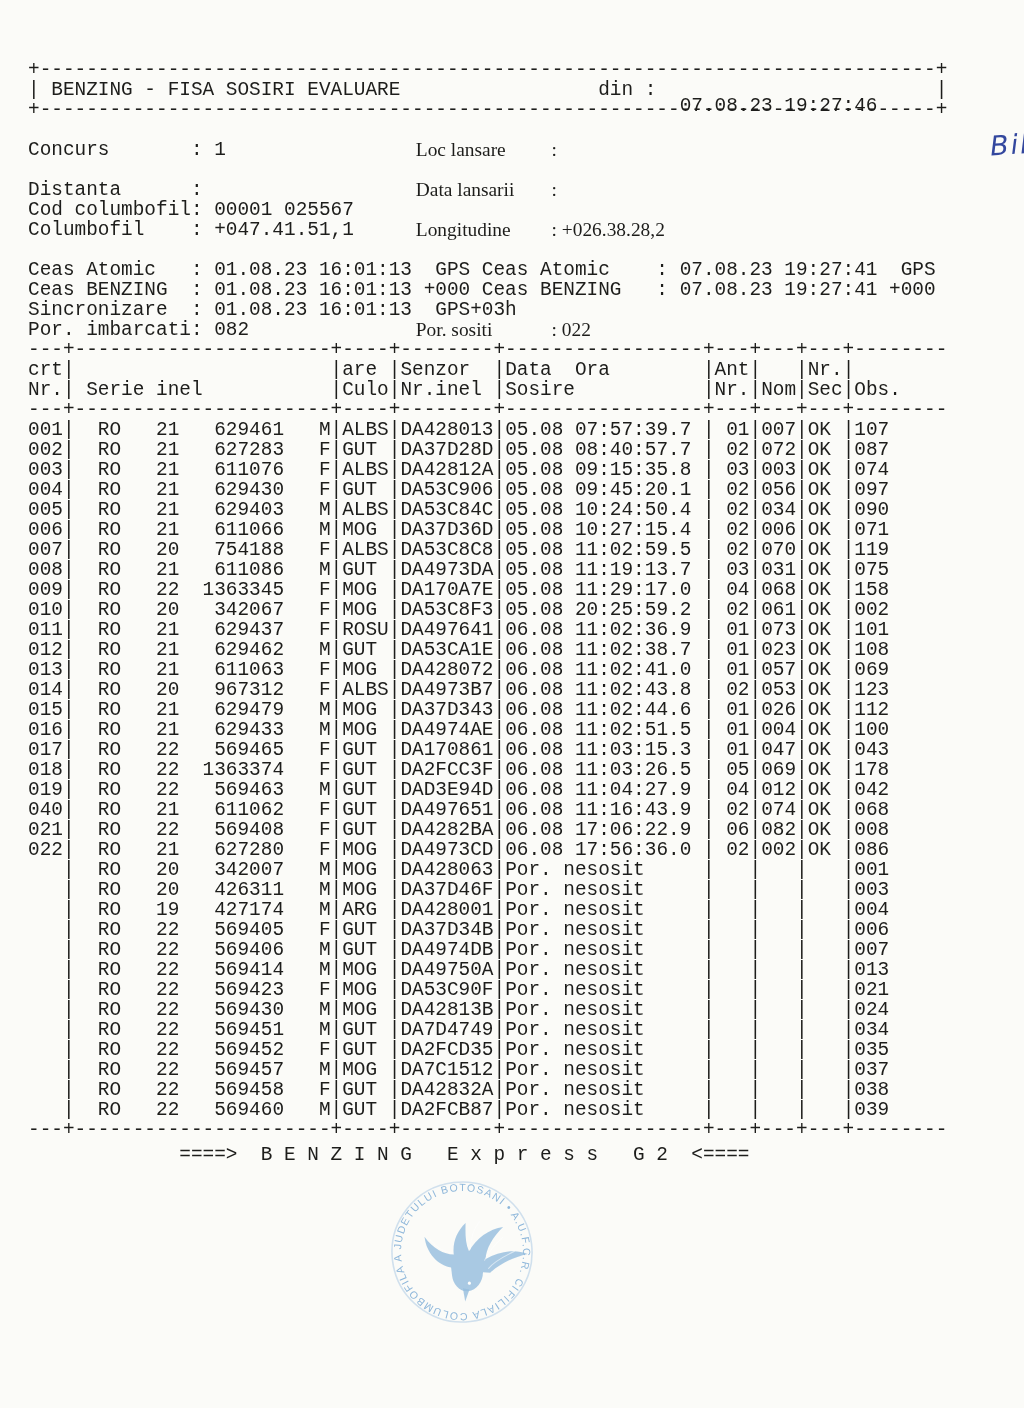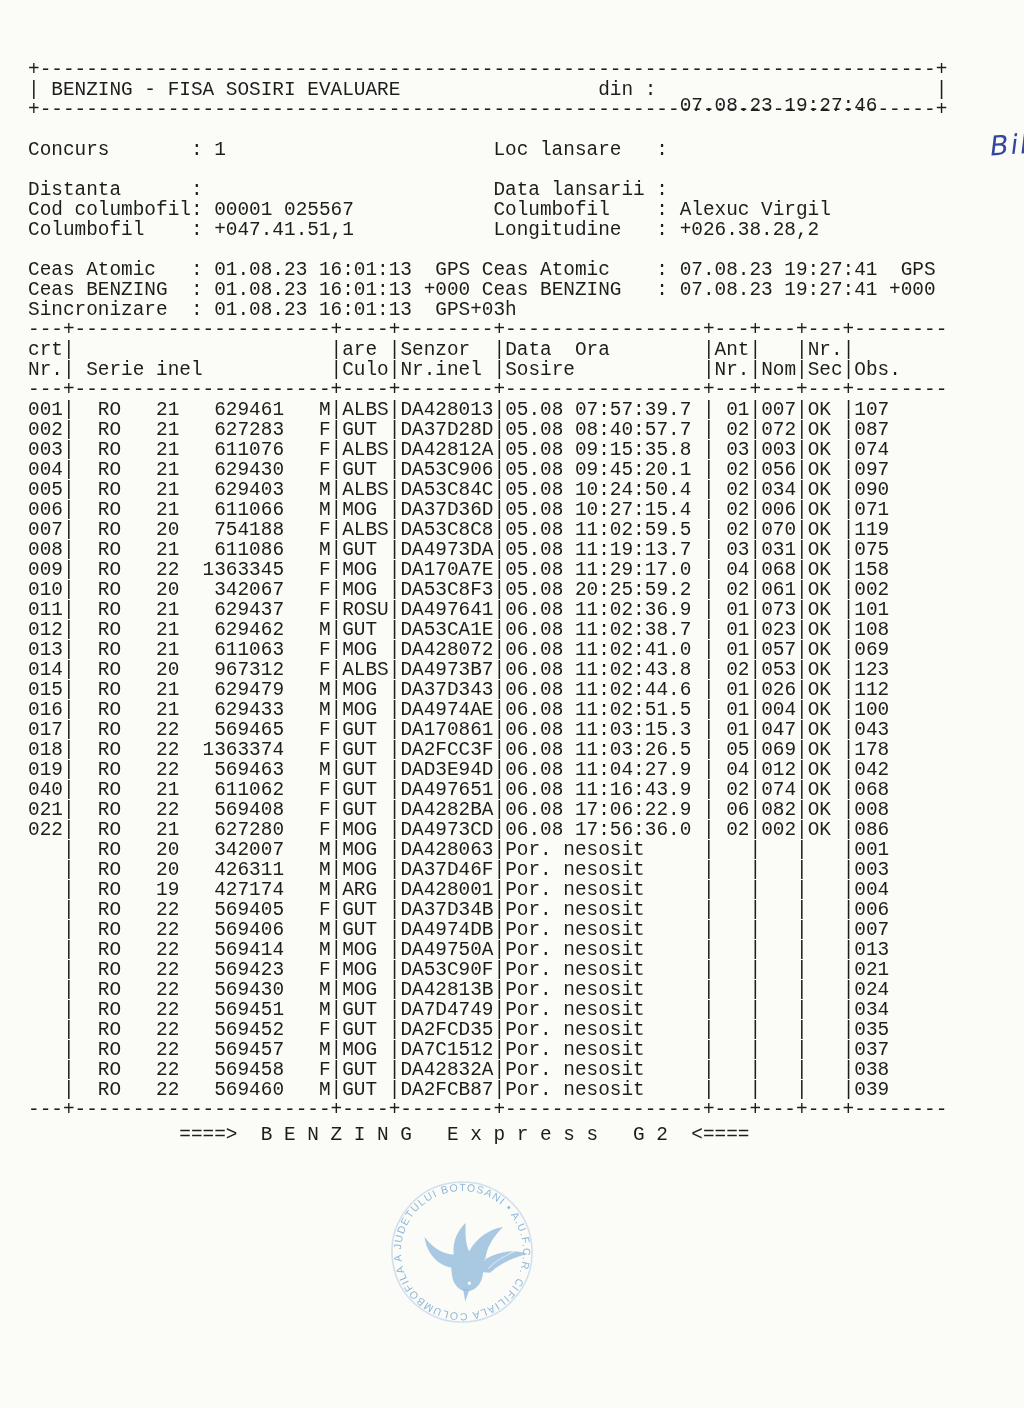--- a/index.html
+++ b/index.html
@@ -10,21 +10,21 @@
     font-family:"Liberation Mono","DejaVu Sans Mono",monospace;
     font-size:19.4px;line-height:20px;
     color:#1d1d1b;
     overflow:hidden;
   }
   .doc{position:absolute;top:60px;left:0;width:1024px;}
   .line{position:relative;height:20px;margin-left:28px;white-space:pre;}
   .gap{height:20px;}
   .lbl{display:inline-block;width:14ch;}
   .lbl15{display:inline-block;width:15ch;}
-  .rcol{position:absolute;left:40ch;top:0;white-space:pre;}
+  .rcol{position:absolute;left:40ch;top:0;white-space:pre;font-family:Liberation Serif, serif;}
   .rcol39{position:absolute;left:39ch;top:0;white-space:pre;}
   .abs49{position:absolute;left:49ch;top:0;}
   .abs56{position:absolute;left:56ch;top:0;margin-top:16px;}
   .abs78{position:absolute;left:78ch;top:0;}
   .handwriting{
     position:absolute;left:56ch;top:-7px;
     font-family:"DejaVu Sans",sans-serif;
     font-style:italic;
     font-size:27px;color:#33479e;
     letter-spacing:2px;
@@ -44,28 +44,29 @@
     <div class="line"><span>|</span><span> </span><span>BENZING - FISA SOSIRI EVALUARE</span><span class="abs49">din :</span><span class="abs56">07.08.23 19:27:46</span><span class="abs78">|</span></div>
     <div class="line"><span>+-----------------------------------------------------------------------------+</span></div>
 
     <div class="gap"></div>
 
     <div class="line"><span class="lbl">Concurs</span><span>: </span><span>1</span><span class="rcol"><span class="lbl">Loc lansare</span><span>: </span></span><span class="handwriting">BiRƵĂi</span></div>
 
     <div class="gap"></div>
 
     <div class="line"><span class="lbl">Distanta</span><span>: </span><span></span><span class="rcol"><span class="lbl">Data lansarii</span><span>: </span><span></span></span></div>
-    <div class="line"><span class="lbl">Cod columbofil</span><span>: </span><span>00001 025567</span><span class="rcol"><span class="lbl">Columbofil</span><span>: </span><span>Alexuc Virgil</span></span></div>
+    <div class="line"><span class="lbl">Cod columbofil</span><span>: </span><span>00001 025567</span></div>
     <div class="line"><span class="lbl">Columbofil</span><span>: </span><span>+047.41.51,1</span><span class="rcol"><span class="lbl">Longitudine</span><span>: </span><span>+026.38.28,2</span></span></div>
 
     <div class="gap"></div>
 
     <div class="line"><span class="lbl">Ceas Atomic</span><span>: </span><span>01.08.23 16:01:13  GPS</span><span class="rcol39"><span class="lbl15">Ceas Atomic</span><span>: </span><span>07.08.23 19:27:41  GPS</span></span></div>
     <div class="line"><span class="lbl">Ceas BENZING</span><span>: </span><span>01.08.23 16:01:13 +000</span><span class="rcol39"><span class="lbl15">Ceas BENZING</span><span>: </span><span>07.08.23 19:27:41 +000</span></span></div>
     <div class="line"><span class="lbl">Sincronizare</span><span>: </span><span>01.08.23 16:01:13  GPS+03h</span></div>
+    <div class="line"><span class="lbl">Por. imbarcati</span><span>: </span><span>082</span><span class="rcol"><span class="lbl">Por. sositi</span><span>: </span><span>022</span></span></div>
 
     <div id="table-body">
         <div class="line"><span>---+----------------------+----+--------+-----------------+---+---+---+--------</span></div>
         <div class="line"><span>crt</span><span>|</span><span>                      </span><span>|</span><span>are </span><span>|</span><span>Senzor  </span><span>|</span><span>Data  Ora        </span><span>|</span><span>Ant</span><span>|</span><span>   </span><span>|</span><span>Nr.</span><span>|</span><span>        </span></div>
         <div class="line"><span>Nr.</span><span>|</span><span> Serie inel           </span><span>|</span><span>Culo</span><span>|</span><span>Nr.inel </span><span>|</span><span>Sosire           </span><span>|</span><span>Nr.</span><span>|</span><span>Nom</span><span>|</span><span>Sec</span><span>|</span><span>Obs.    </span></div>
         <div class="line"><span>---+----------------------+----+--------+-----------------+---+---+---+--------</span></div>
         <div class="line"><span>001</span><span>|</span><span>  RO   21   629461   M</span><span>|</span><span>ALBS</span><span>|</span><span>DA428013</span><span>|</span><span>05.08 07:57:39.7 </span><span>|</span><span> 01</span><span>|</span><span>007</span><span>|</span><span>OK </span><span>|</span><span>107     </span></div>
         <div class="line"><span>002</span><span>|</span><span>  RO   21   627283   F</span><span>|</span><span>GUT </span><span>|</span><span>DA37D28D</span><span>|</span><span>05.08 08:40:57.7 </span><span>|</span><span> 02</span><span>|</span><span>072</span><span>|</span><span>OK </span><span>|</span><span>087     </span></div>
         <div class="line"><span>003</span><span>|</span><span>  RO   21   611076   F</span><span>|</span><span>ALBS</span><span>|</span><span>DA42812A</span><span>|</span><span>05.08 09:15:35.8 </span><span>|</span><span> 03</span><span>|</span><span>003</span><span>|</span><span>OK </span><span>|</span><span>074     </span></div>
         <div class="line"><span>004</span><span>|</span><span>  RO   21   629430   F</span><span>|</span><span>GUT </span><span>|</span><span>DA53C906</span><span>|</span><span>05.08 09:45:20.1 </span><span>|</span><span> 02</span><span>|</span><span>056</span><span>|</span><span>OK </span><span>|</span><span>097     </span></div>

